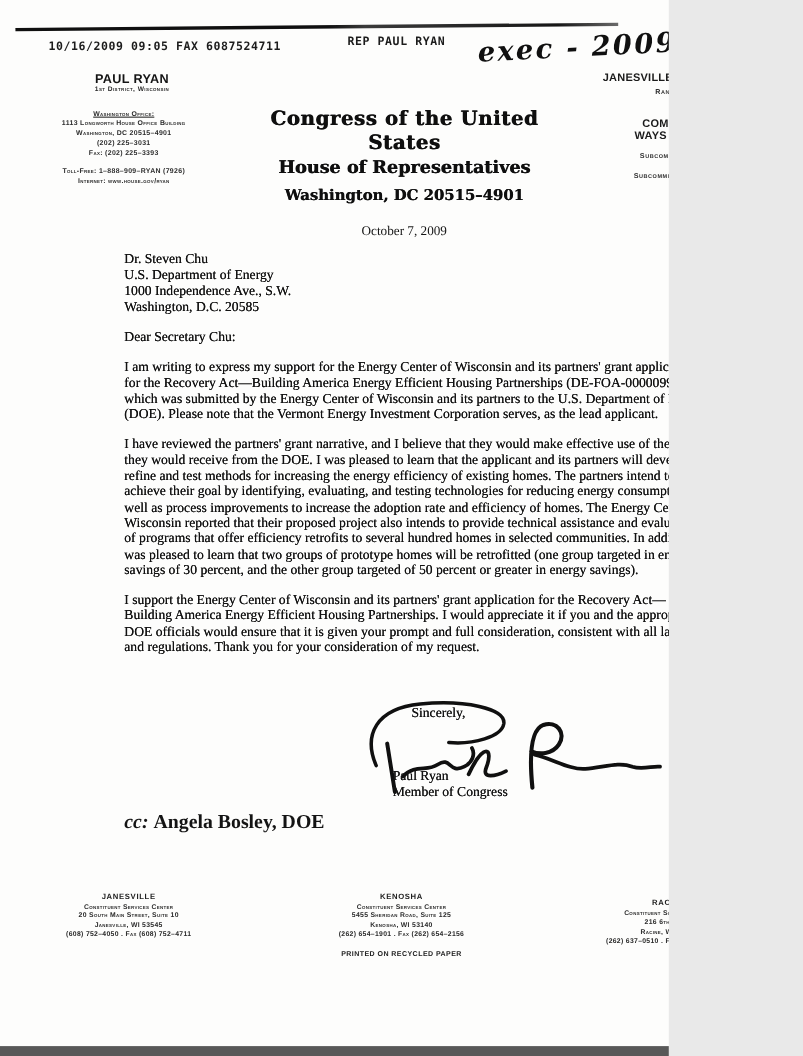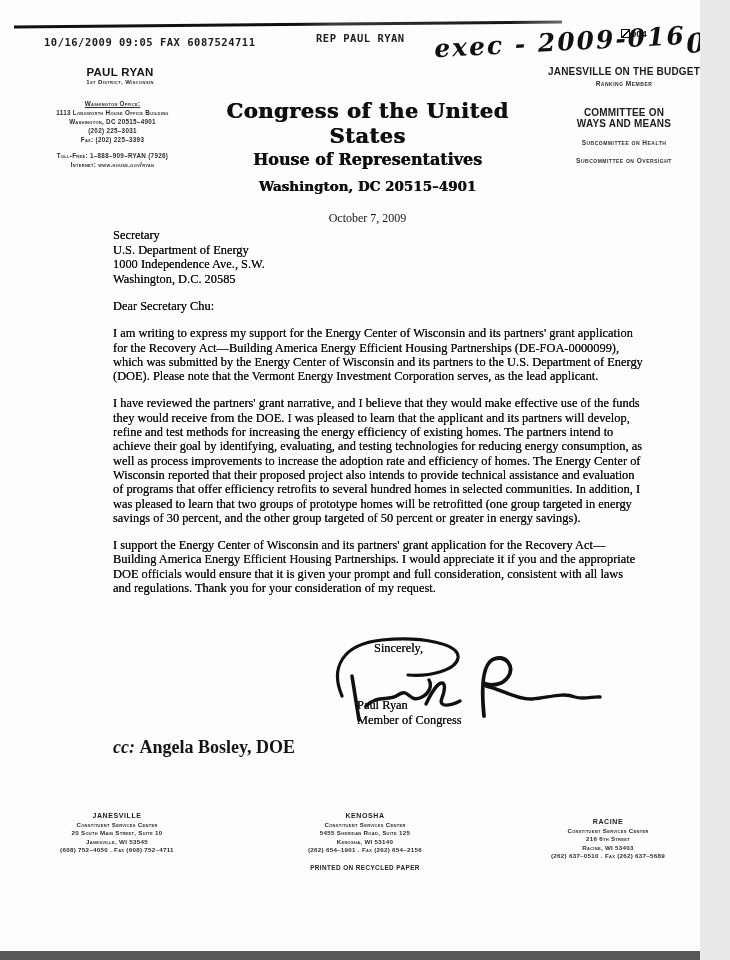--- a/index.html
+++ b/index.html
@@ -1,19 +1,19 @@
 <!DOCTYPE html>
 <html><head>
 <meta charset="utf-8">
 <style>
   * { margin:0; padding:0; box-sizing:border-box; }
   html,body { width:730px; height:960px; }
   body { font-family:"Liberation Serif", serif; background:#e9e9e9; }
   .page {
-    position:relative; width:700px; height:960px; background:#fdfdfc;
+    position:relative; width:608px; height:960px; background:#fdfdfc;
     overflow:hidden; color:#141414;
   }
   
   .scan-line-top {
     position:absolute; left:14px; top:23px; width:548px; height:3px;
     background:linear-gradient(to right,#101010 0%,#101010 52%,#3a3a3a 58%,#161616 90%,#6a6a6a 100%);
     transform:rotate(-0.5deg);
   }
   .scan-bar-bottom {
     position:absolute; left:0; bottom:0; width:730px; height:9px; background:#585858;
@@ -35,21 +35,21 @@
   .member-block { position:absolute; left:55px; top:66px; width:130px; text-align:center; font-family:"Liberation Sans", sans-serif; }
   .member-name { font-weight:bold; font-size:11.5px; letter-spacing:0.3px; }
   .member-district { font-size:6px; font-variant:small-caps; letter-spacing:0.4px; margin-top:1px; font-weight:bold; color:#2a2a2a; }
   .wash-office { position:absolute; left:5px; top:99px; width:215px; text-align:center;
     font-family:"Liberation Sans", sans-serif; font-size:6.3px; font-weight:bold; color:#2c2c2c;
     font-variant:small-caps; letter-spacing:0.3px; line-height:9px; }
   .wash-office .underlined { text-decoration:underline; }
   .wash-office .gap { height:7px; }
   .center-head { position:absolute; left:215px; top:98px; width:305px; text-align:center; }
   .blackletter { font-family:"DejaVu Serif", serif; font-weight:bold; color:#0f0f0f; }
-  .congress-l1 { font-size:21px; letter-spacing:0.5px; text-shadow:0.6px 0 0 #0f0f0f; }
+  .congress-l1 { font-size:18px; letter-spacing:0.5px; text-shadow:0.6px 0 0 #0f0f0f; }
   .congress-l2 { font-size:16px; margin-top:2px; text-shadow:0.5px 0 0 #0f0f0f; }
   .congress-l3 { font-size:13.5px; margin-top:9px; text-shadow:0.4px 0 0 #0f0f0f; }
   .letter-date { font-size:12px; margin-top:17px; color:#161616; }
   .committees { position:absolute; left:523px; top:66px; width:202px; text-align:center; font-family:"Liberation Sans", sans-serif; color:#1b1b1b; }
   .cmte-main { font-weight:bold; font-size:10px; letter-spacing:0.2px; }
   .cmte-sub  { font-size:6.5px; font-weight:bold; font-variant:small-caps; letter-spacing:0.5px; margin-top:3px; color:#2e2e2e; }
   .cmte-gap-1 { height:20px; } .cmte-gap-2 { height:7px; } .cmte-gap-3 { height:8px; }
   
   .body-col { position:absolute; left:113px; top:228px; width:531px; font-size:12.4px; line-height:14.3px; color:#121212; text-shadow:0 0 0.35px #1a1a1a; }
   .recipient div { line-height:14.5px; }
@@ -118,21 +118,21 @@
     <div class="cmte-main">COMMITTEE ON</div>
     <div class="cmte-main">WAYS AND MEANS</div>
     <div class="cmte-gap-2"></div>
     <div class="cmte-sub">Subcommittee on Health</div>
     <div class="cmte-gap-3"></div>
     <div class="cmte-sub">Subcommittee on Oversight</div>
   </div>
 
   <div class="body-col">
     <div class="recipient">
-      <div>Secretary</div>
+      <div>Dr. Steven Chu</div>
       <div>U.S. Department of Energy</div>
       <div>1000 Independence Ave., S.W.</div>
       <div>Washington, D.C. 20585</div>
     </div>
     <div class="salutation">Dear Secretary Chu:</div>
     <div class="para">I am writing to express my support for the Energy Center of Wisconsin and its partners' grant application for the Recovery Act—Building America Energy Efficient Housing Partnerships (DE-FOA-0000099), which was submitted by the Energy Center of Wisconsin and its partners to the U.S. Department of Energy (DOE).  Please note that the Vermont Energy Investment Corporation serves, as the lead applicant.</div>
     <div class="para">I have reviewed the partners' grant narrative, and I believe that they would make effective use of the funds they would receive from the DOE.  I was pleased to learn that the applicant and its partners will develop, refine and test methods for increasing the energy efficiency of existing homes.  The partners intend to achieve their goal by identifying, evaluating, and testing technologies for reducing energy consumption, as well as process improvements to increase the adoption rate and efficiency of homes.  The Energy Center of Wisconsin reported that their proposed project also intends to provide technical assistance and evaluation of programs that offer efficiency retrofits to several hundred homes in selected communities.  In addition, I was pleased to learn that two groups of prototype homes will be retrofitted (one group targeted in energy savings of 30 percent, and the other group targeted of 50 percent or greater in energy savings).</div>
     <div class="para">I support the Energy Center of Wisconsin and its partners' grant application for the Recovery Act— Building America Energy Efficient Housing Partnerships.  I would appreciate it if you and the appropriate DOE officials would ensure that it is given your prompt and full consideration, consistent with all laws and regulations.  Thank you for your consideration of my request.</div>
   </div>
 

